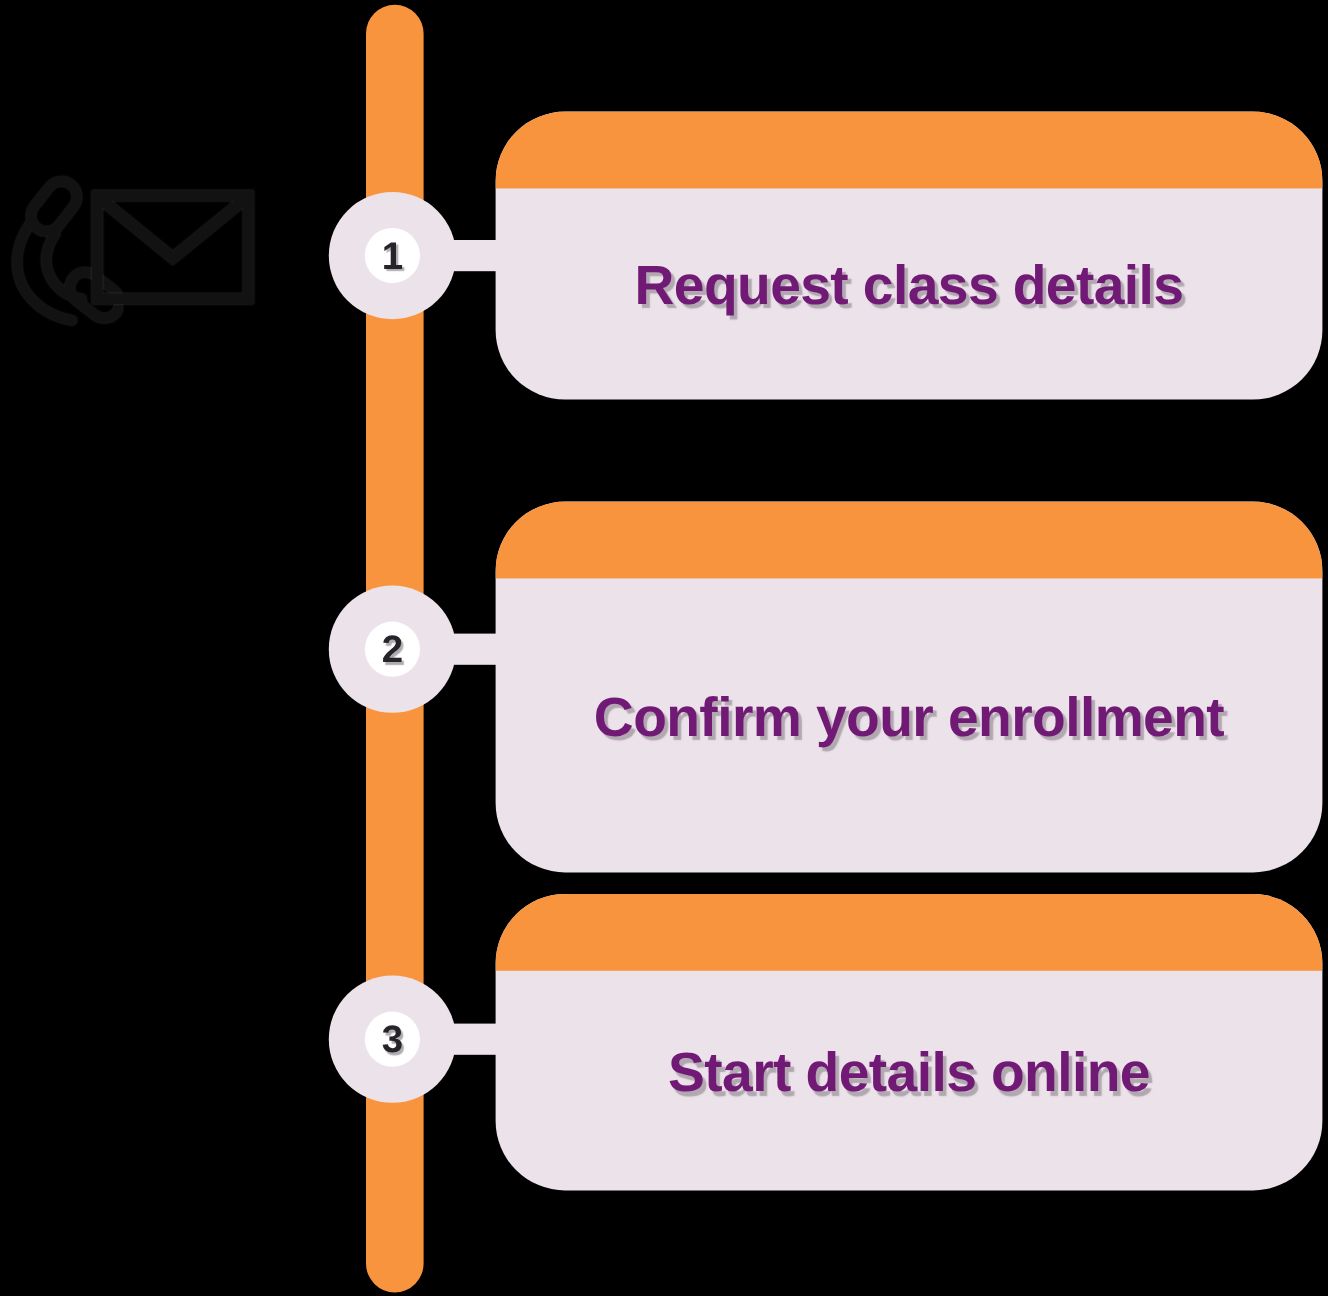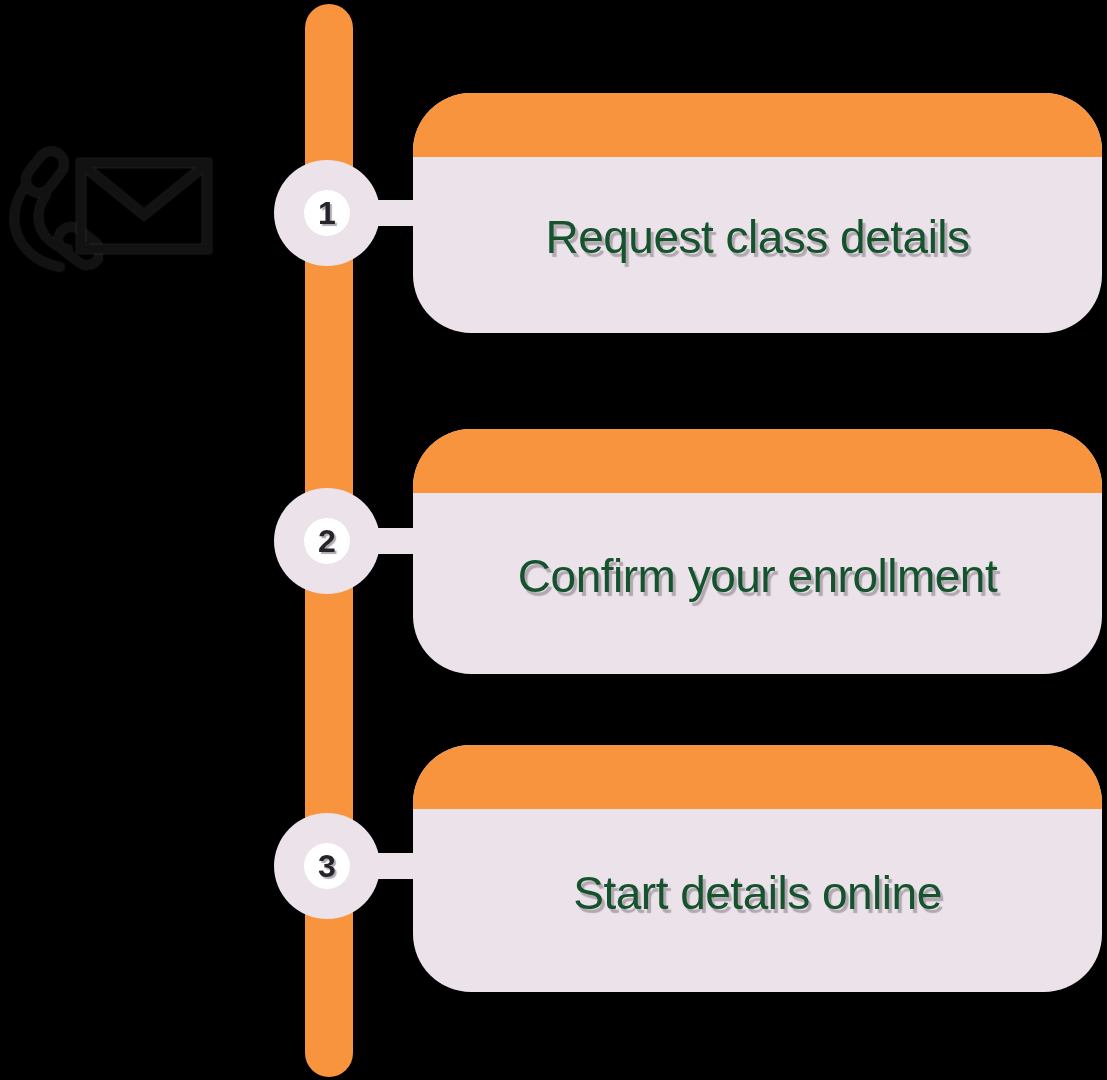--- a/index.html
+++ b/index.html
@@ -63,31 +63,31 @@
   }
   .card-header{
     height:64px;flex:0 0 64px;
     background:#F8943D;
   }
   .card-body{
     flex:1;
     display:flex;align-items:center;justify-content:center;
   }
   .card-label{
-    font-size:46px;font-weight:400;letter-spacing:-0.5px;
-    color:#14532d;
+    font-size:46px;font-weight:700;letter-spacing:-0.5px;
+    color:#701a75;
     text-shadow:3px 4px 1px rgba(120,110,120,0.50);
     transform:translateY(-8px);
     white-space:nowrap;
     text-align:center;
   }
 
   
   .circle-1{top:160px;} .connector-1{top:200px;} .card-1{top:93px;height:240px;}
-  .circle-2{top:488px;} .connector-2{top:528px;} .card-2{top:429px;height:245px;}
+  .circle-2{top:488px;} .connector-2{top:528px;} .card-2{top:418px;height:309px;}
   .circle-3{top:813px;} .connector-3{top:853px;} .card-3{top:745px;height:247px;}
 </style>
 </head>
 <body>
 
 <div class="canvas">
 
   <div class="timeline-bar"></div>
 
   <div class="contact-icons">

